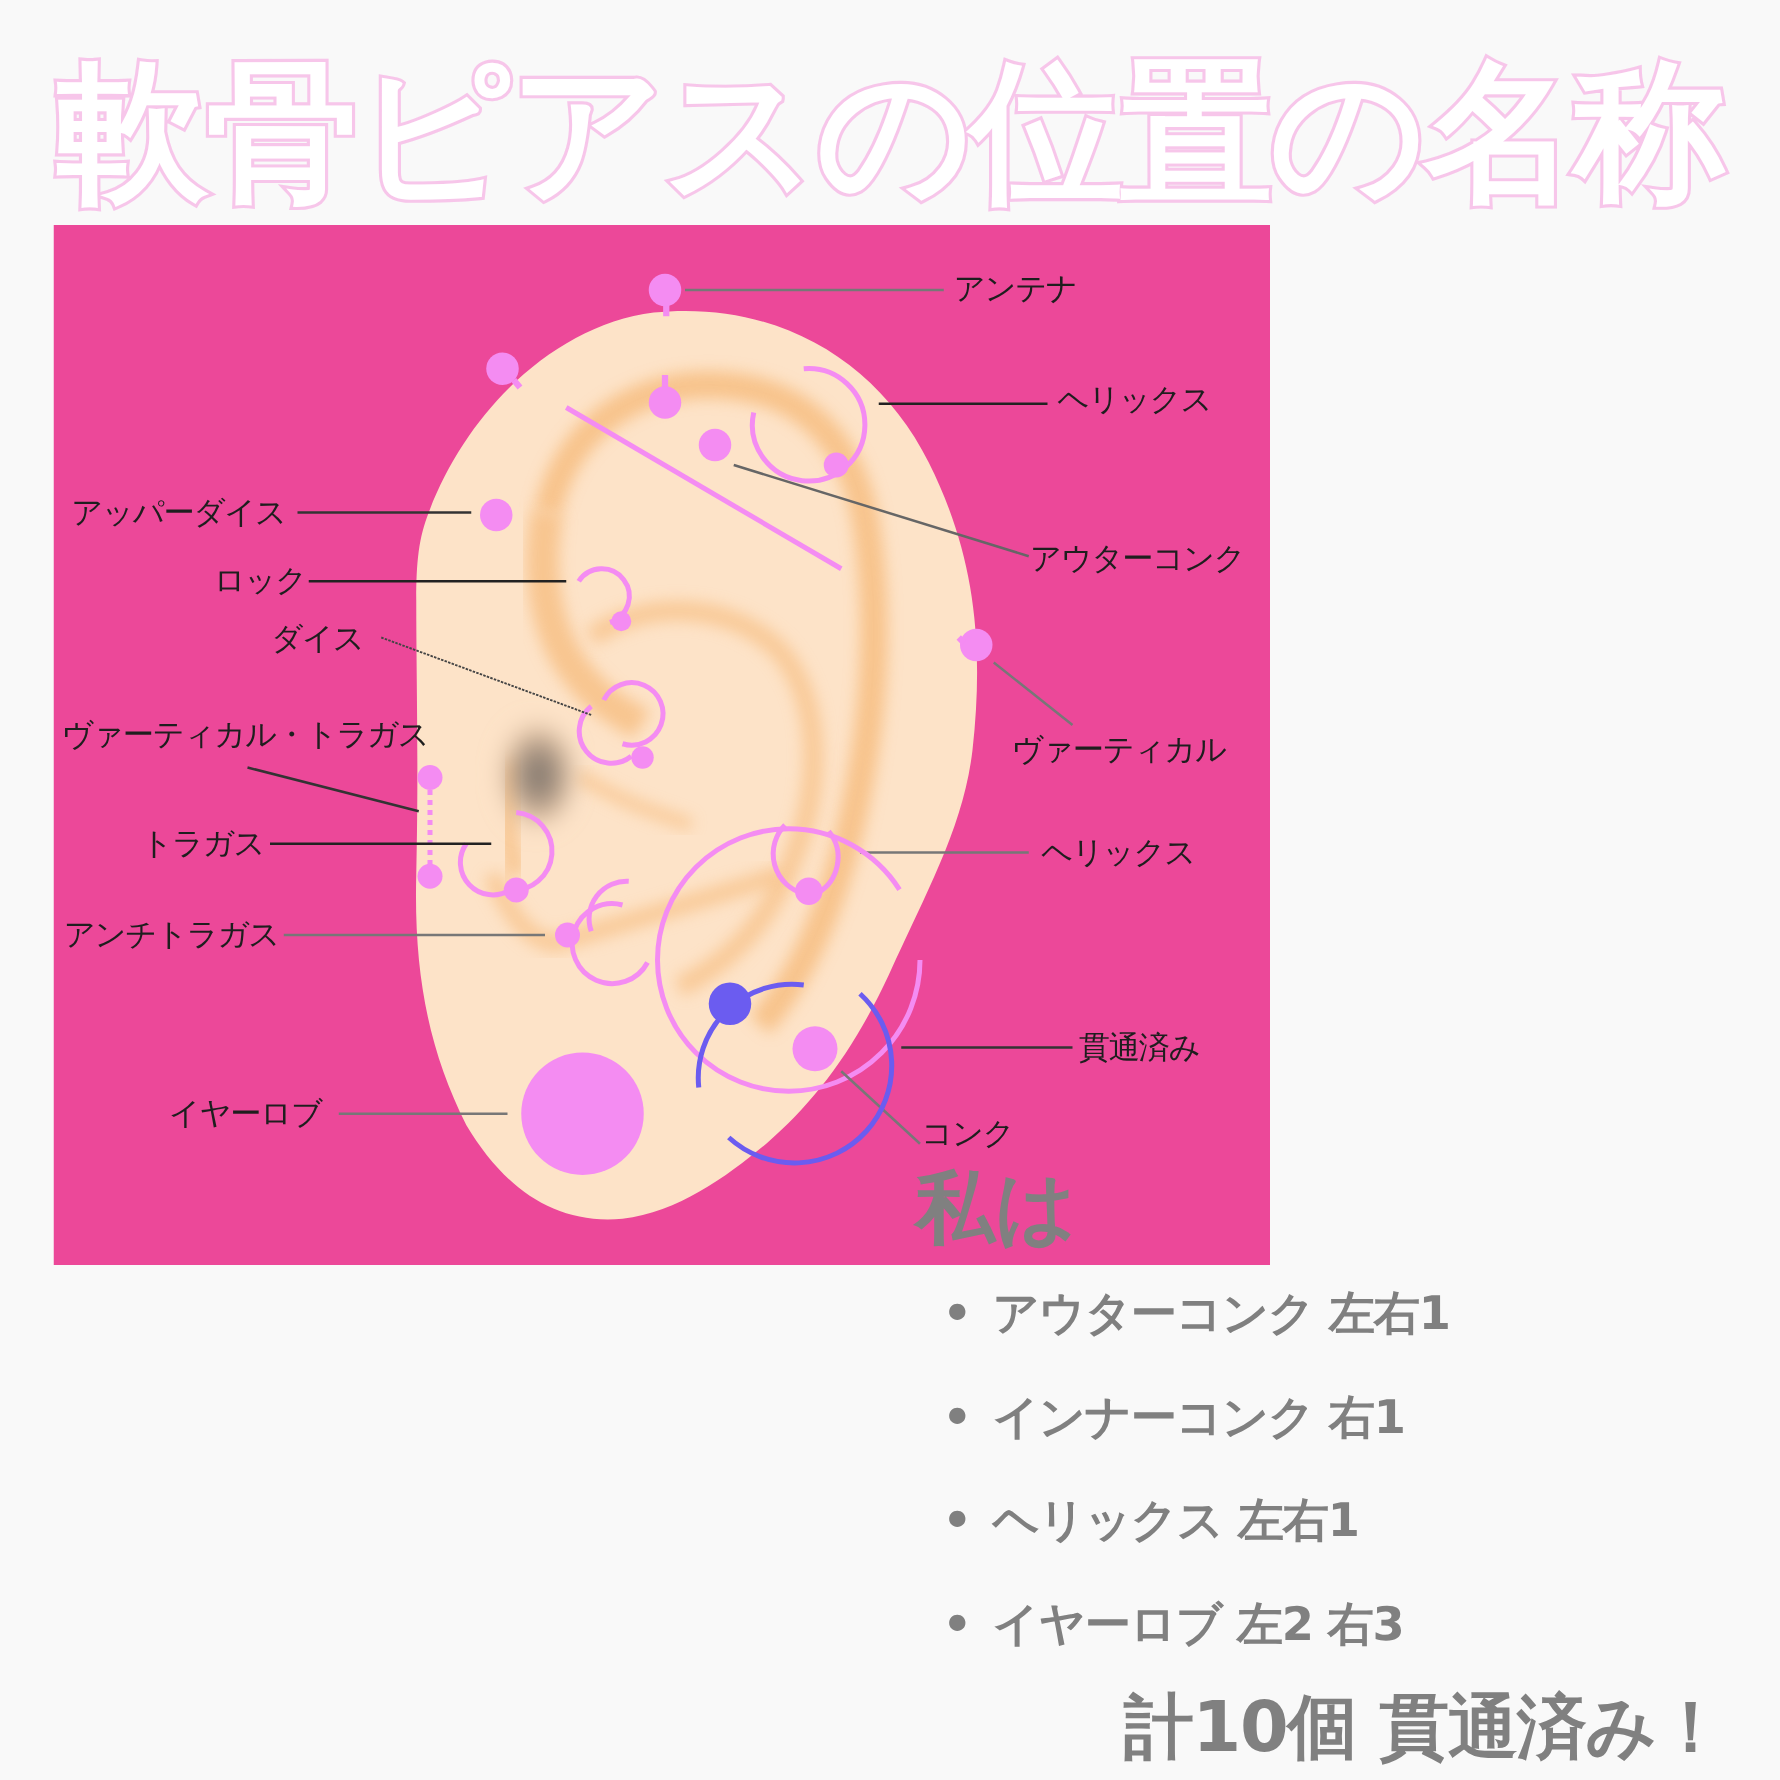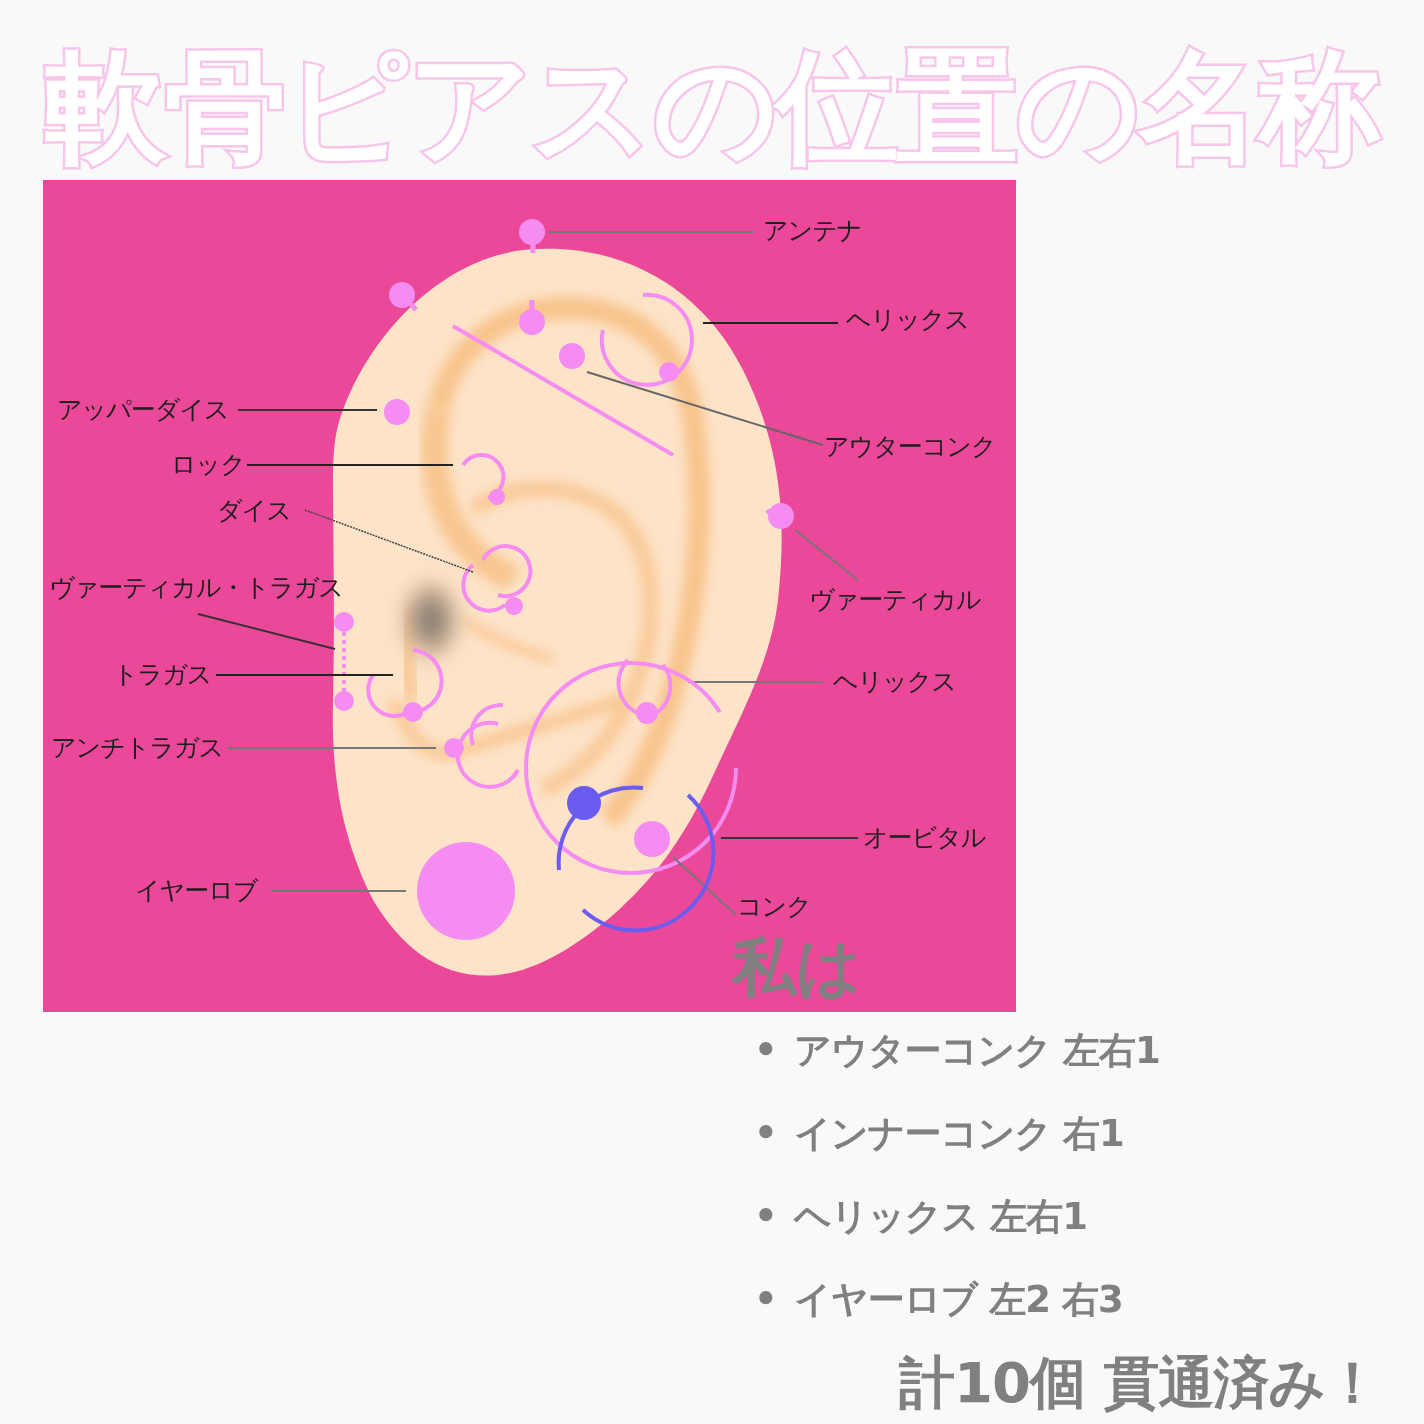--- a/index.html
+++ b/index.html
@@ -157,21 +157,21 @@
   <div class="label" style="left:803px; top:125px;">ヘリックス</div>
   <div class="label" style="left:14px; top:215px;">アッパーダイス</div>
   <div class="label" style="left:781px; top:252px;">アウターコンク</div>
   <div class="label" style="left:128px; top:270px;">ロック</div>
   <div class="label" style="left:174px; top:316px;">ダイス</div>
   <div class="label" style="left:766px; top:405px;">ヴァーティカル</div>
   <div class="label" style="left:6px; top:393px;">ヴァーティカル・トラガス</div>
   <div class="label" style="left:70px; top:480px;">トラガス</div>
   <div class="label" style="left:790px; top:487px;">ヘリックス</div>
   <div class="label" style="left:8px; top:553px;">アンチトラガス</div>
-  <div class="label" style="left:820px; top:643px;">オービタル</div>
+  <div class="label" style="left:820px; top:643px;">貫通済み</div>
   <div class="label" style="left:694px; top:712px;">コンク</div>
   <div class="label" style="left:92px; top:696px;">イヤーロブ</div>
 </div>
 
 <div class="mine mine-head">私は</div>
 
 <div class="mine mine-item" style="top:1016px;">
   <span class="bullet">•</span><span>アウターコンク</span> <span>左右1</span>
 </div>
 <div class="mine mine-item" style="top:1099px;">

